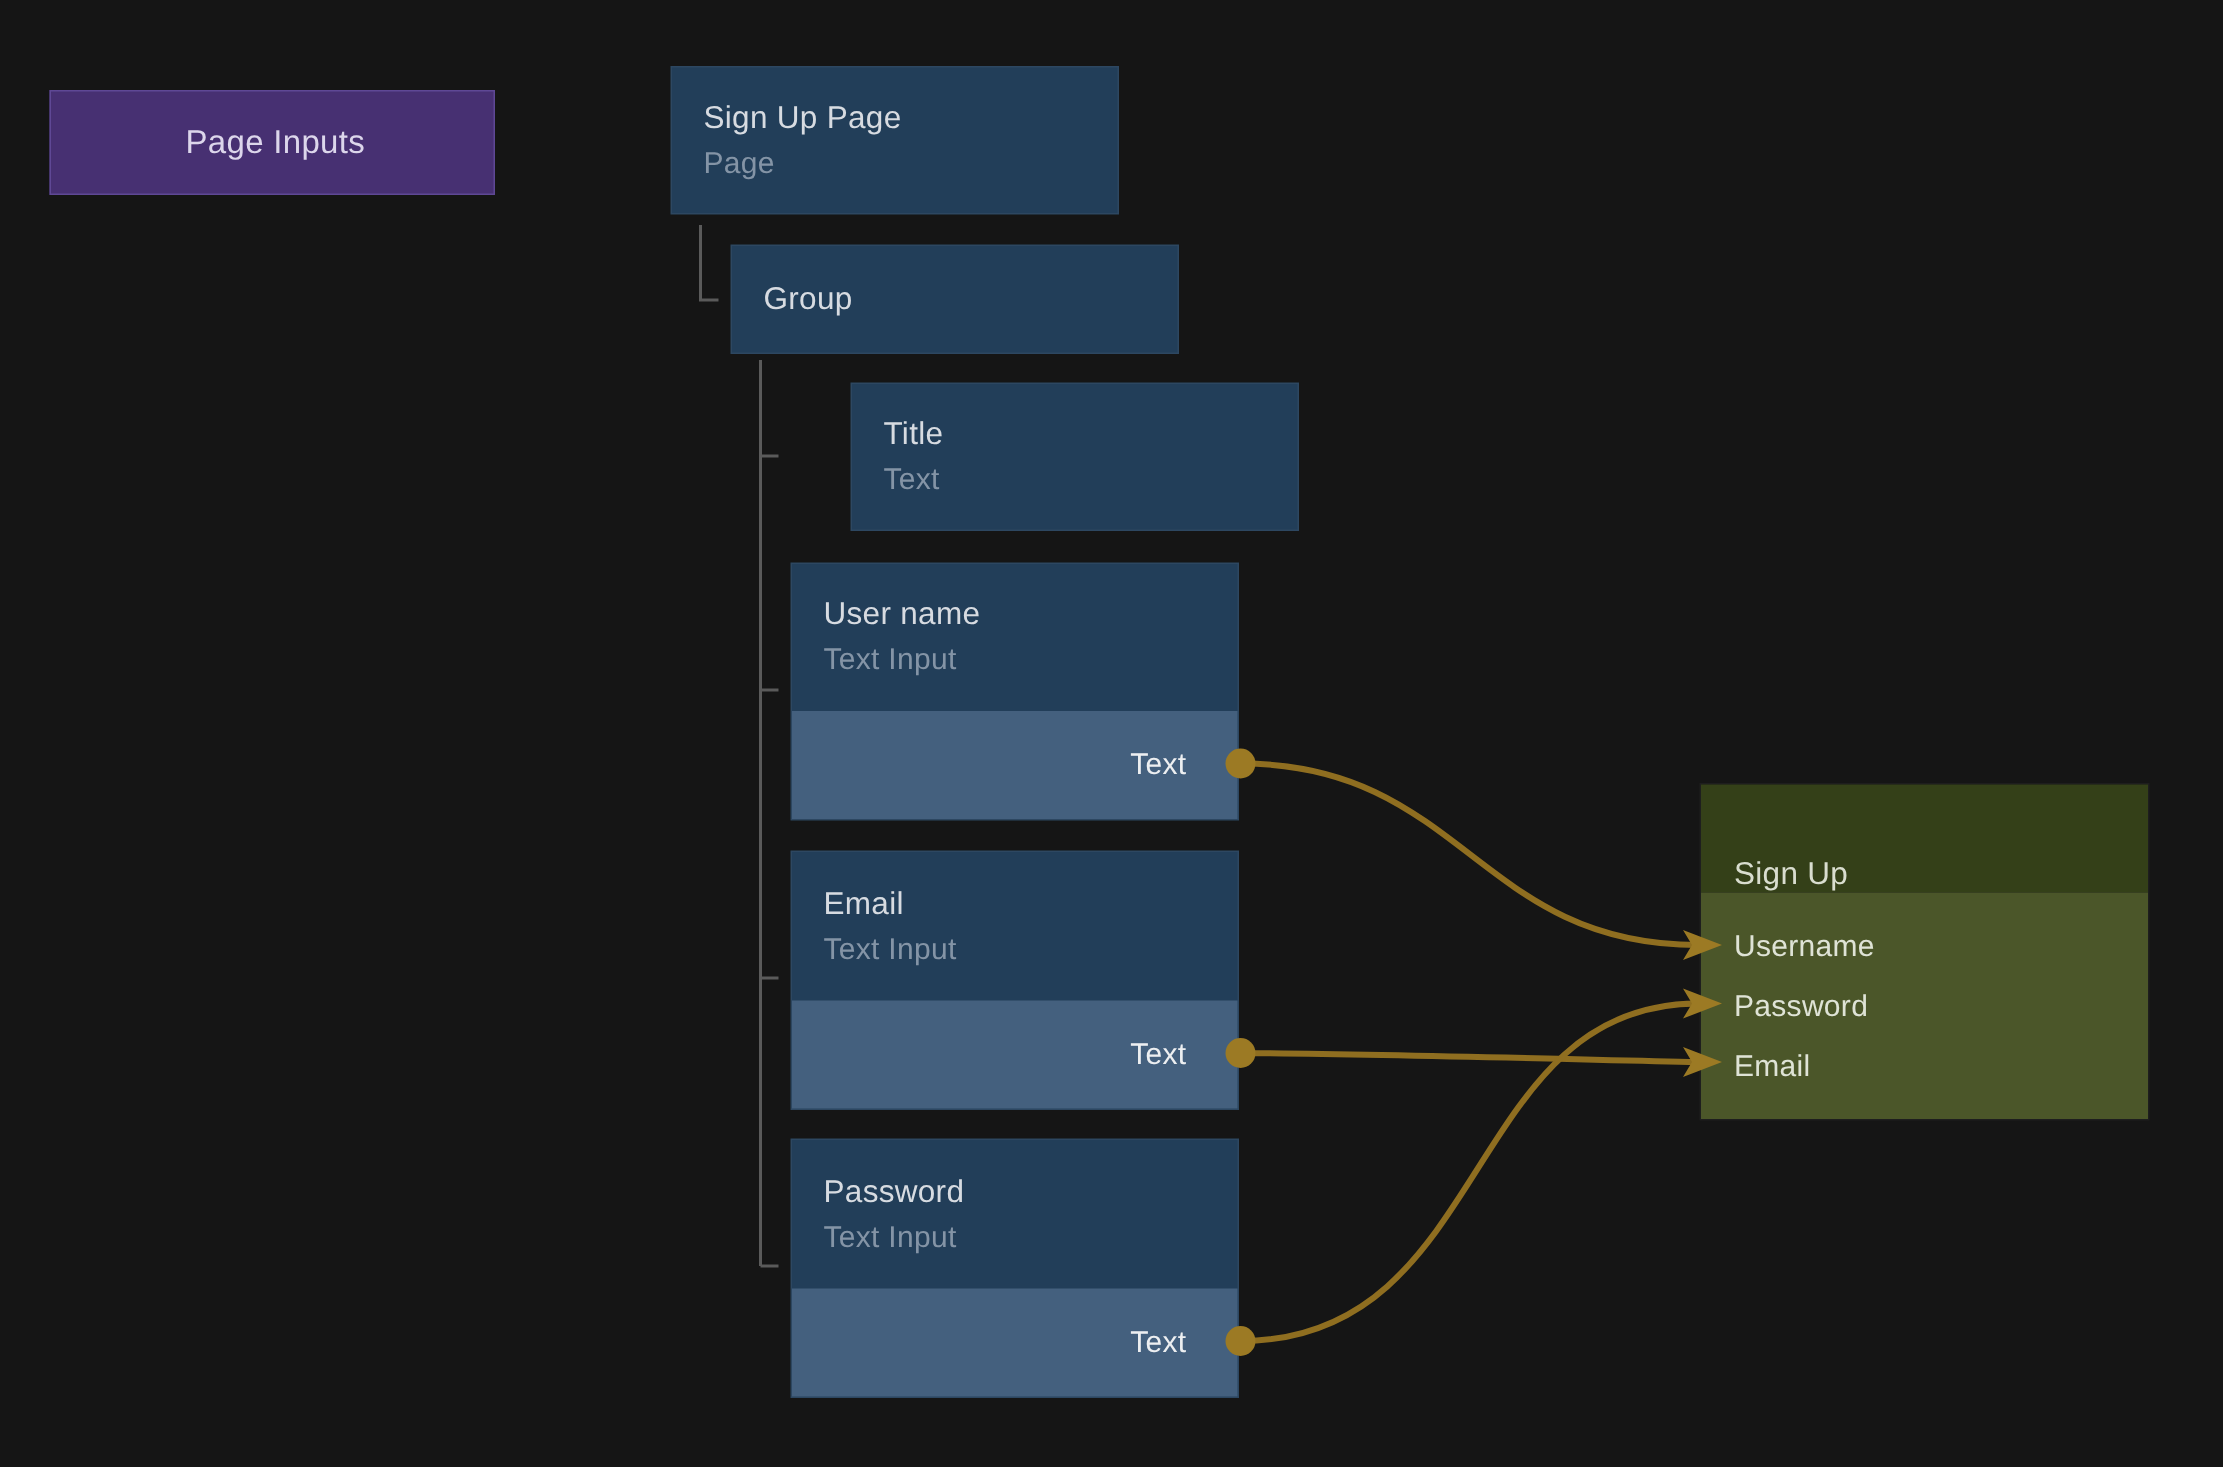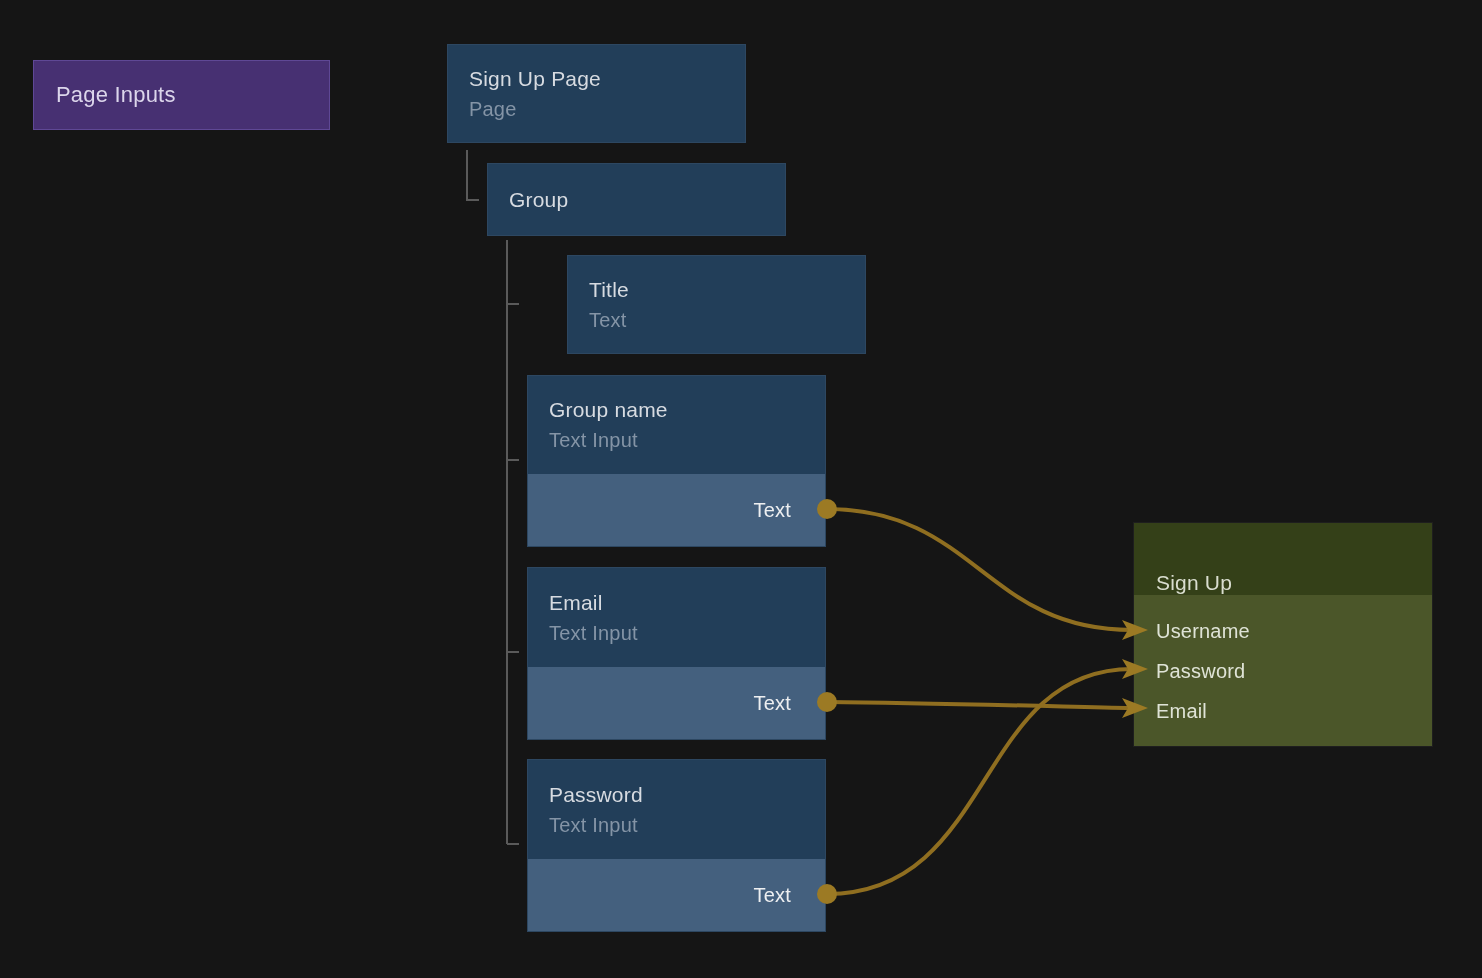--- a/index.html
+++ b/index.html
@@ -56,21 +56,22 @@
   .port-label{
     color:var(--port-text);
     font-size:20px;letter-spacing:.2px;
   }
   
   .purple-node{
     left:33px;top:60px;width:297px;height:70px;
     background:var(--purple);
     border:1px solid var(--purple-border);
     display:flex;align-items:center;
-    padding-left:22px;
+    padding-left:4px;
+    justify-content:center;
   }
   .purple-label{color:var(--purple-text);font-size:22px;letter-spacing:.2px;}
   
   .n-signup-page{left:447px;top:44px;width:299px;height:99px;}
   .n-group{left:487px;top:163px;width:299px;height:73px;}
   .n-title{left:527px;top:255px;width:299px;height:99px;margin-left:40px;}
   .n-username{left:527px;top:375px;width:299px;}
   .n-email{left:527px;top:567px;width:299px;}
   .n-email .node-head{height:99px;}
   .n-password{left:527px;top:759px;width:299px;}
@@ -128,21 +129,21 @@
 
   <div class="node node-blue n-title">
     <div class="node-head">
       <div class="node-title">Title</div>
       <div class="node-subtitle">Text</div>
     </div>
   </div>
 
   <div class="node node-blue with-port n-username">
     <div class="node-head">
-      <div class="node-title">Group name</div>
+      <div class="node-title">User name</div>
       <div class="node-subtitle">Text Input</div>
     </div>
     <div class="port-row">
       <span class="port-label">Text</span>
     </div>
   </div>
 
   <div class="node node-blue with-port n-email">
     <div class="node-head">
       <div class="node-title">Email</div>

